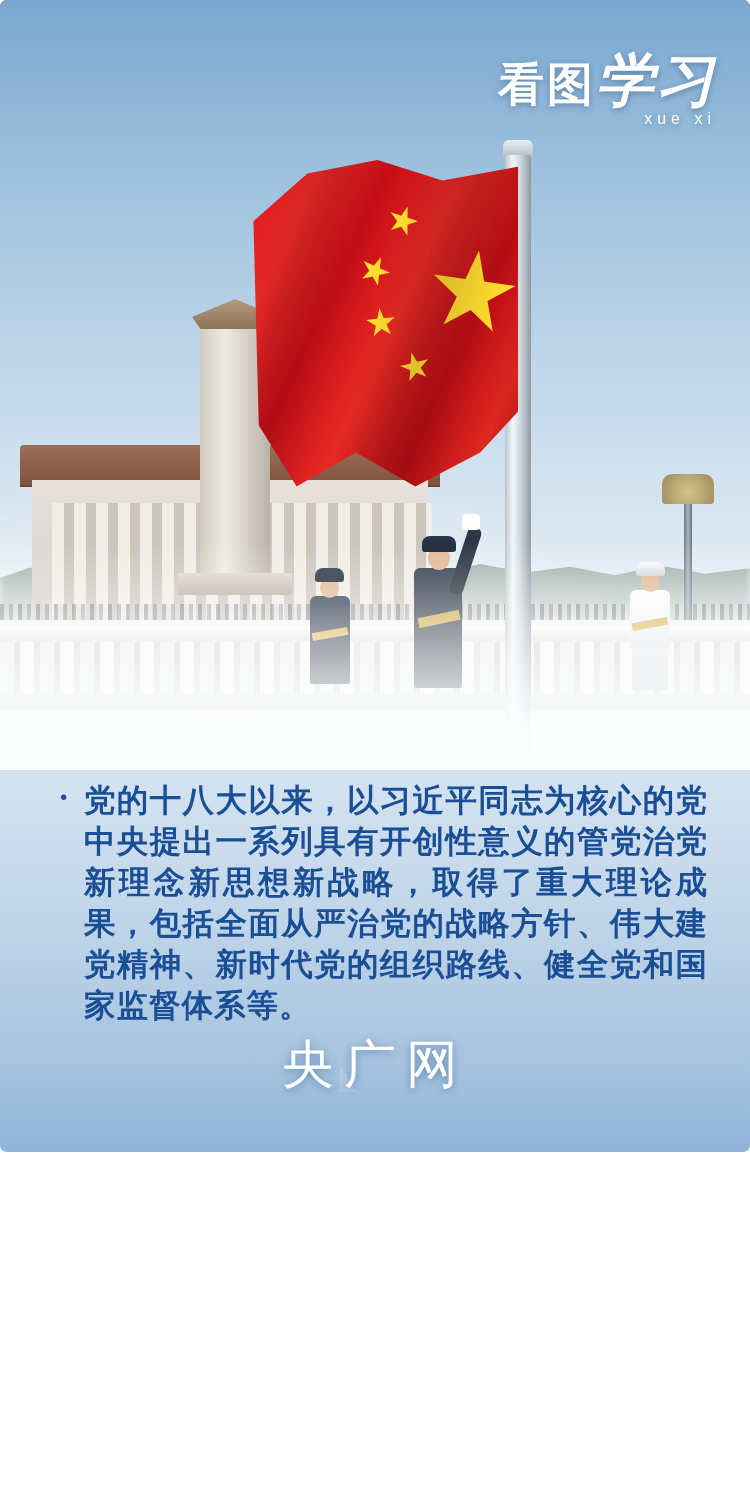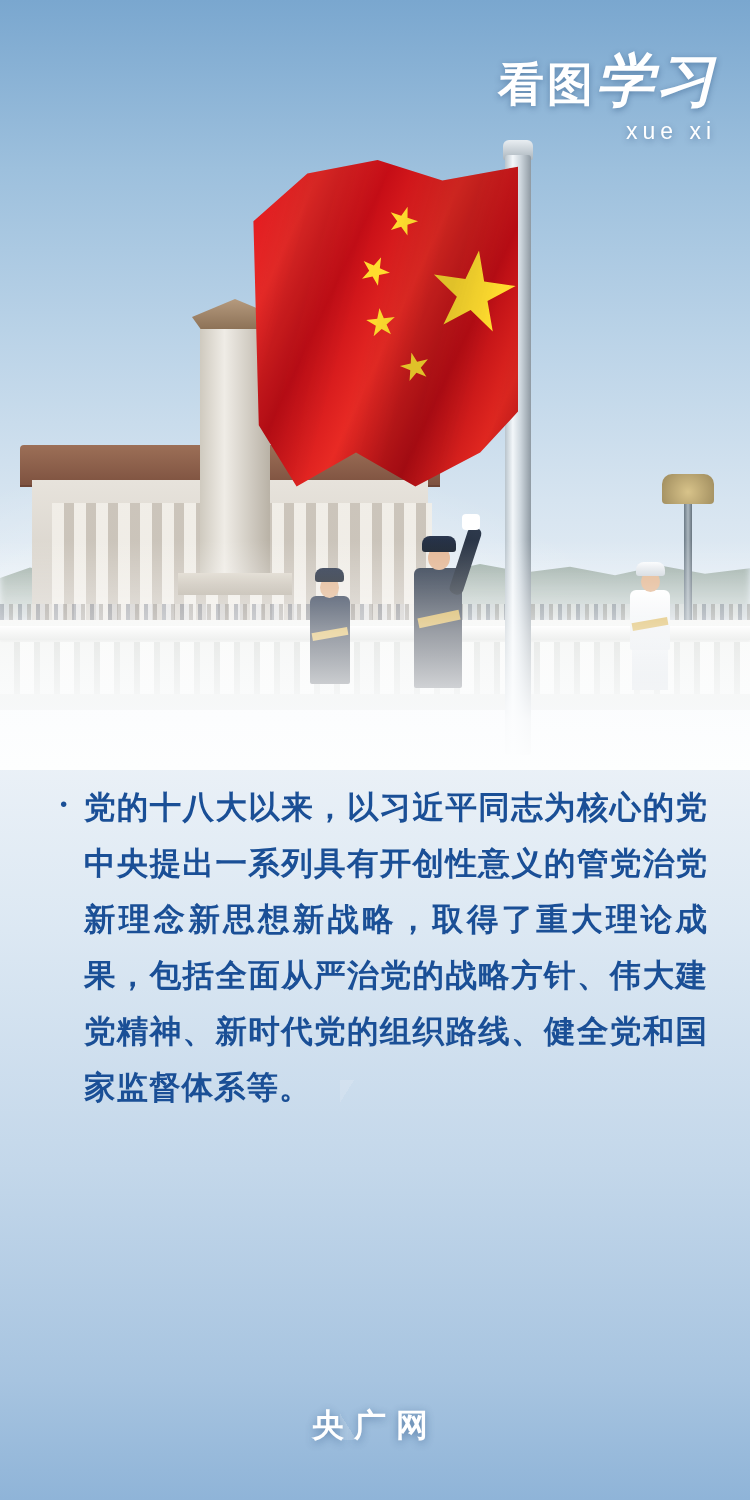--- a/index.html
+++ b/index.html
@@ -3,23 +3,24 @@
 <meta charset="utf-8">
 <style>
   * { margin:0; padding:0; box-sizing:border-box; }
   html, body {
     width:750px; height:1500px;
     font-family:"Liberation Serif", serif;
     overflow:hidden;
   }
   .poster {
     position:relative;
-    width:750px; height:1500px;
+    width:750px; height:1152px;
     background:linear-gradient(180deg,#2f5f96 0%,#4a7fb5 8%,#7ba6cc 18%,#cfe0ee 34%,#eef3f8 48%,#dce8f3 62%,#c3d7ea 78%,#a7c4e0 92%,#8fb4d8 100%);
     overflow:hidden;
+    border-radius:7px;
   }
 
   
   .photo {
     position:absolute; top:0; left:0; width:750px; height:770px;
     overflow:hidden;
   }
   .sky {
     position:absolute; inset:0;
     background:linear-gradient(180deg,#7aa7cf 0%,#9dc0dd 22%,#bcd4e8 45%,#d6e4f0 65%,#e9f0f6 82%,#f4f8fb 100%);
@@ -207,34 +208,34 @@
   }
   .logo-main{
     font-size:46px; letter-spacing:3px; font-weight:bold;
     font-family:"Liberation Serif", serif;
     line-height:1;
   }
   .logo-main .cursive{
     font-style:italic; font-size:58px; letter-spacing:2px;
   }
   .logo-sub{
-    font-size:23px; letter-spacing:5px; margin-top:8px;
+    font-size:16px; letter-spacing:5px; margin-top:0;
     font-family:"Liberation Sans", sans-serif;
   }
 
   
   .content{
     position:absolute; left:0; top:760px; width:750px; height:640px;
     padding:20px 42px 0 58px;
   }
   .para{
     position:relative;
     color:#1a4f96;
     font-size:31.5px;
-    line-height:56px;
+    line-height:41px;
     letter-spacing:1px;
     text-align:justify;
     padding-left:26px;
     margin-bottom:10px;
     font-family:"Liberation Serif", serif;
     font-weight:600;
   }
   .para:before{
     content:"·";
     position:absolute; left:0; top:-4px;
@@ -242,22 +243,22 @@
   }
 
   
   .footer{
     position:absolute; left:0; bottom:52px; width:100%;
     text-align:center;
   }
   .footer-logo{
     display:inline-block;
     color:#ffffff;
-    font-size:32px;
-    font-weight:bold;
+    font-size:52px;
+    font-weight:normal;
     letter-spacing:10px;
     font-family:"Liberation Sans", sans-serif;
     text-shadow:0 2px 8px rgba(20,60,110,.45);
   }
   .wm{
     position:absolute; right:-10px; bottom:60px;
     width:420px; height:360px;
     opacity:.18;
     background:
       linear-gradient(58deg, rgba(255,255,255,.9) 0 14px, rgba(255,255,255,0) 14px 46px) ,

